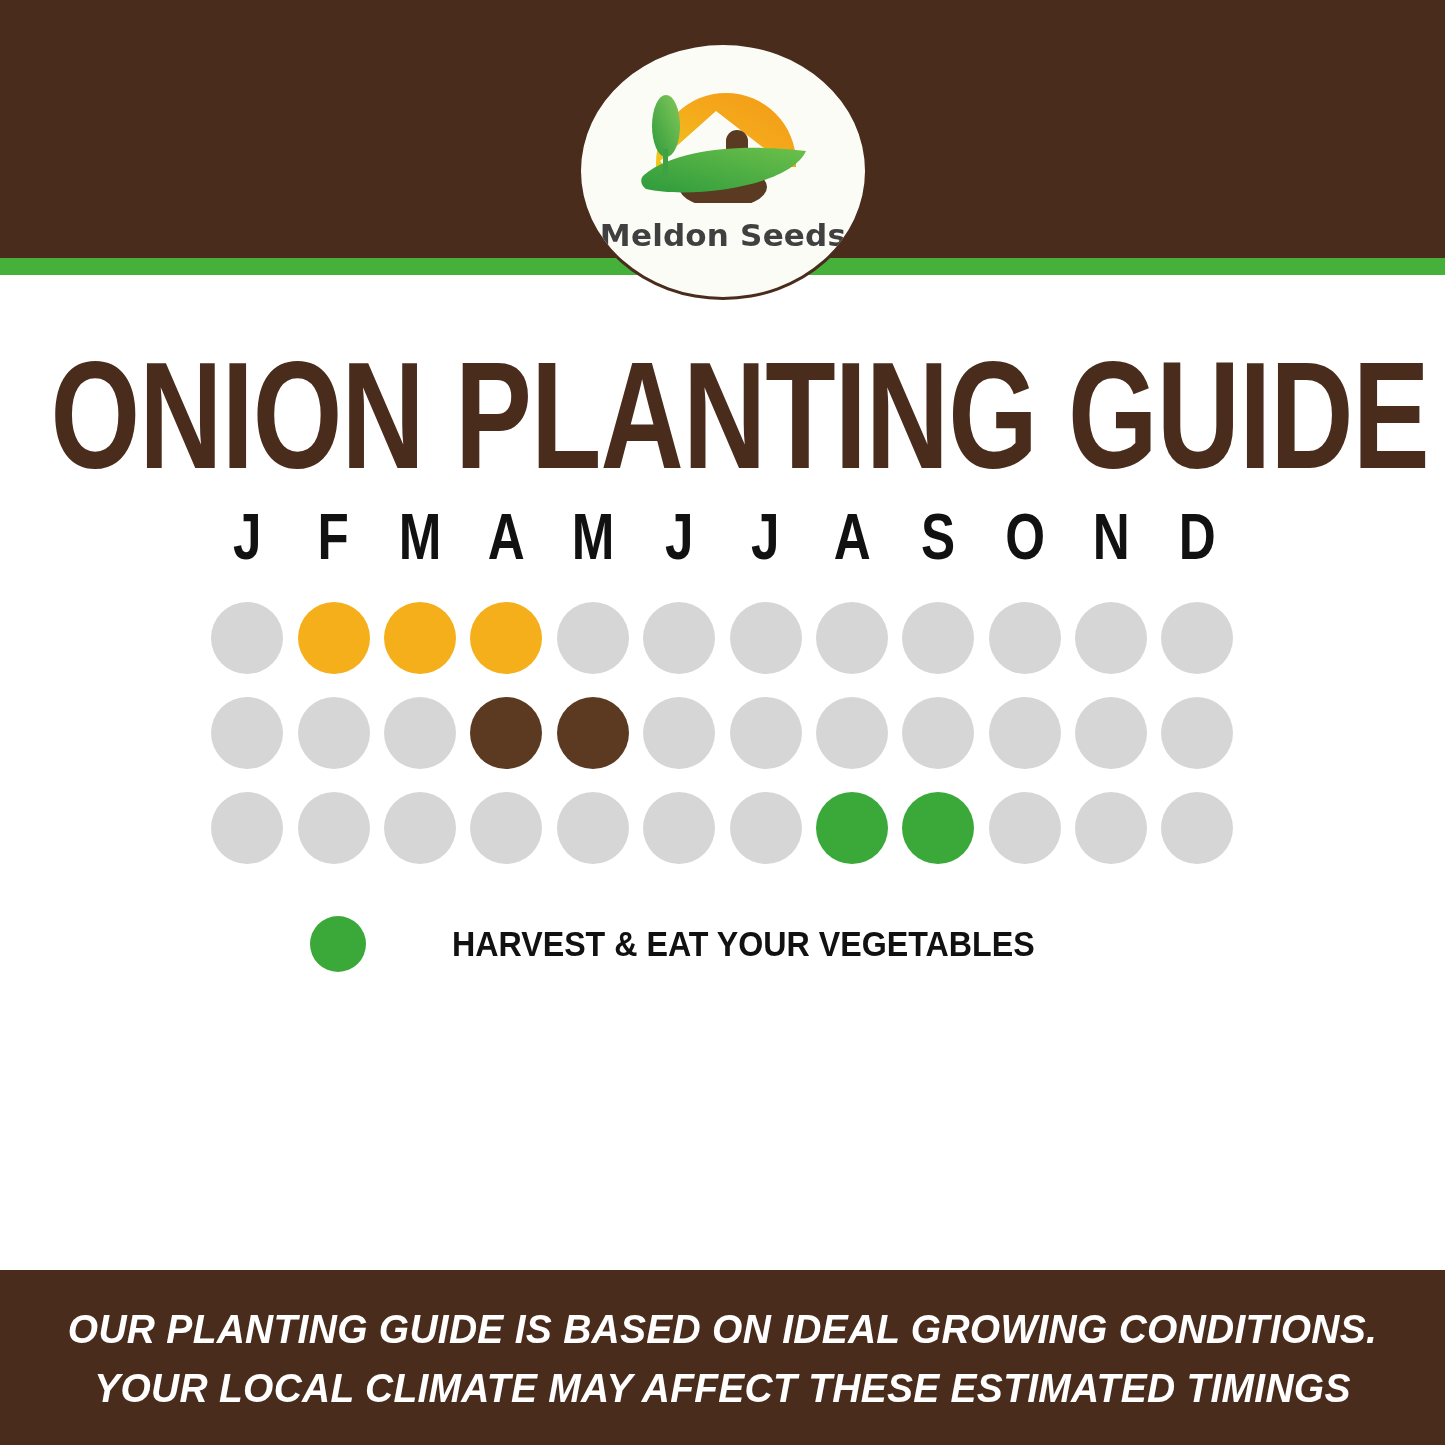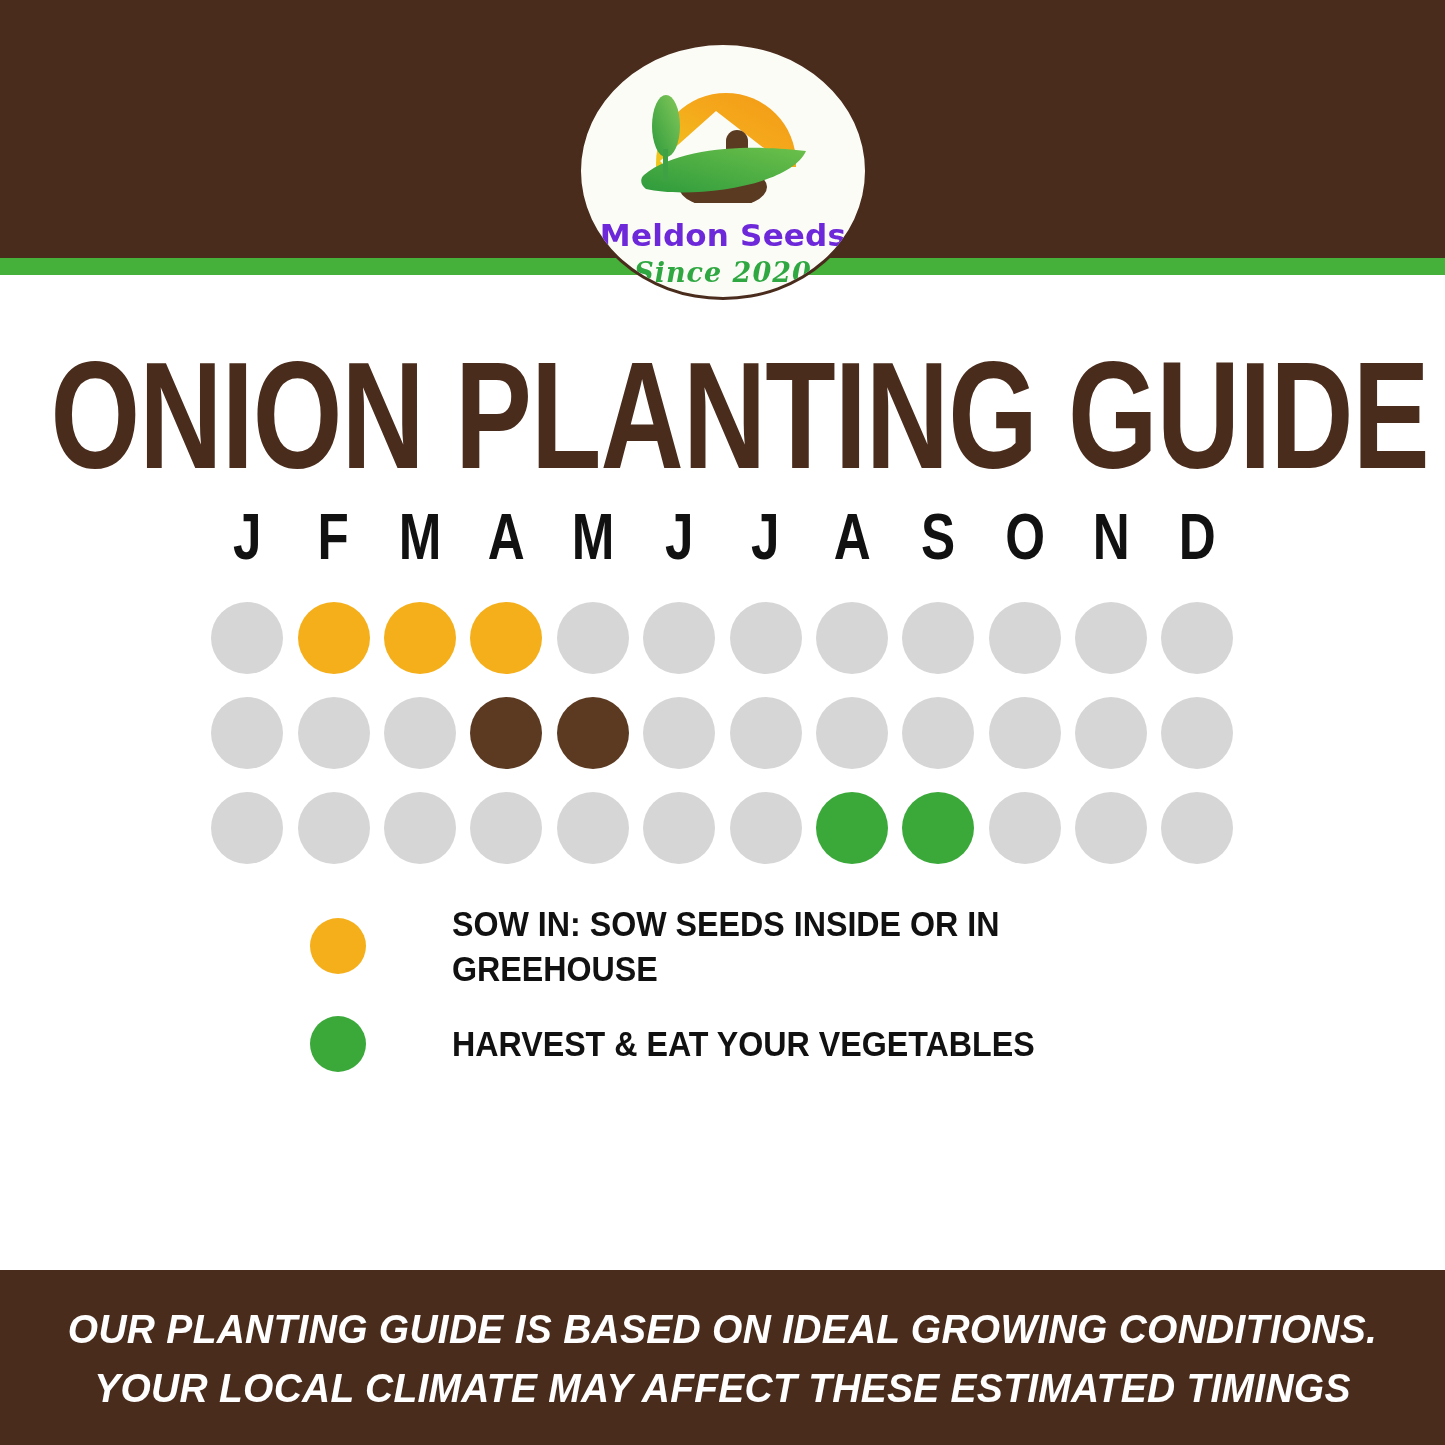--- a/index.html
+++ b/index.html
@@ -61,21 +61,21 @@
   }
   .logo-name {
     position: absolute;
     top: 172px;
     left: 0;
     width: 100%;
     text-align: center;
     font-family: "DejaVu Sans", sans-serif;
     font-size: 31px;
     font-weight: bold;
-    color: #6d28d9;
+    color: #404040;
     letter-spacing: 0.2px;
   }
   .logo-since {
     position: absolute;
     top: 212px;
     left: 0;
     width: 100%;
     text-align: center;
     font-family: "DejaVu Serif", serif;
     font-style: italic;
@@ -231,21 +231,20 @@
         <path d="M96 46 L150 88 L150 100 L42 100 L42 92 Z" fill="#FCFCF7"></path>
         <path d="M96 40 L158 88 L150 96 L96 56 L46 96 L40 90 Z" fill="#FCFCF7"></path>
         <path d="M106 70 a11 11 0 0 1 22 0 l0 20 l-22 0 Z" fill="#5B3A22"></path>
         <ellipse cx="103" cy="116" rx="44" ry="21" fill="#5B3A22"></ellipse>
         <path d="M24 104 C60 74 140 74 186 80 C170 116 70 128 26 118 C20 114 20 107 24 104 Z" fill="url(#gGreen)"></path>
         <ellipse cx="46" cy="55" rx="14" ry="31" fill="url(#gTree)"></ellipse>
         <rect x="43" y="78" width="5" height="32" fill="#3EA244"></rect>
       </svg>
     </div>
     <div class="logo-name">Meldon Seeds</div>
-    <div class="logo-since">Since 2020</div>
   </div>
 </div>
 
 <div class="guide-title">ONION PLANTING GUIDE</div>
 
 <div class="grid-area">
   <div class="month-row" id="month-header">
       <div class="month-cell">J</div>
       <div class="month-cell">F</div>
       <div class="month-cell">M</div>
@@ -371,24 +370,20 @@
           <div class="dot"></div>
         </div>
         <div class="dot-cell">
           <div class="dot"></div>
         </div>
       </div>
     </div>
 </div>
 
 <div class="legend">
-  <div class="legend-item">
-    <div class="legend-dot" id="lg-dot-0" style="background: rgb(245, 175, 27);"></div>
-    <div class="legend-text">SOW IN: SOW SEEDS INSIDE OR IN GREEHOUSE</div>
-  </div>
   <div class="legend-item legend-item-3">
     <div class="legend-dot" id="lg-dot-2" style="background: rgb(58, 169, 58);"></div>
     <div class="legend-text">HARVEST &amp; EAT YOUR VEGETABLES</div>
   </div>
 </div>
 
 <div class="footer-band">
   <div class="footer-text">
     <div>OUR PLANTING GUIDE IS BASED ON IDEAL GROWING CONDITIONS.</div>
     <div>YOUR LOCAL CLIMATE MAY AFFECT THESE ESTIMATED TIMINGS</div>

